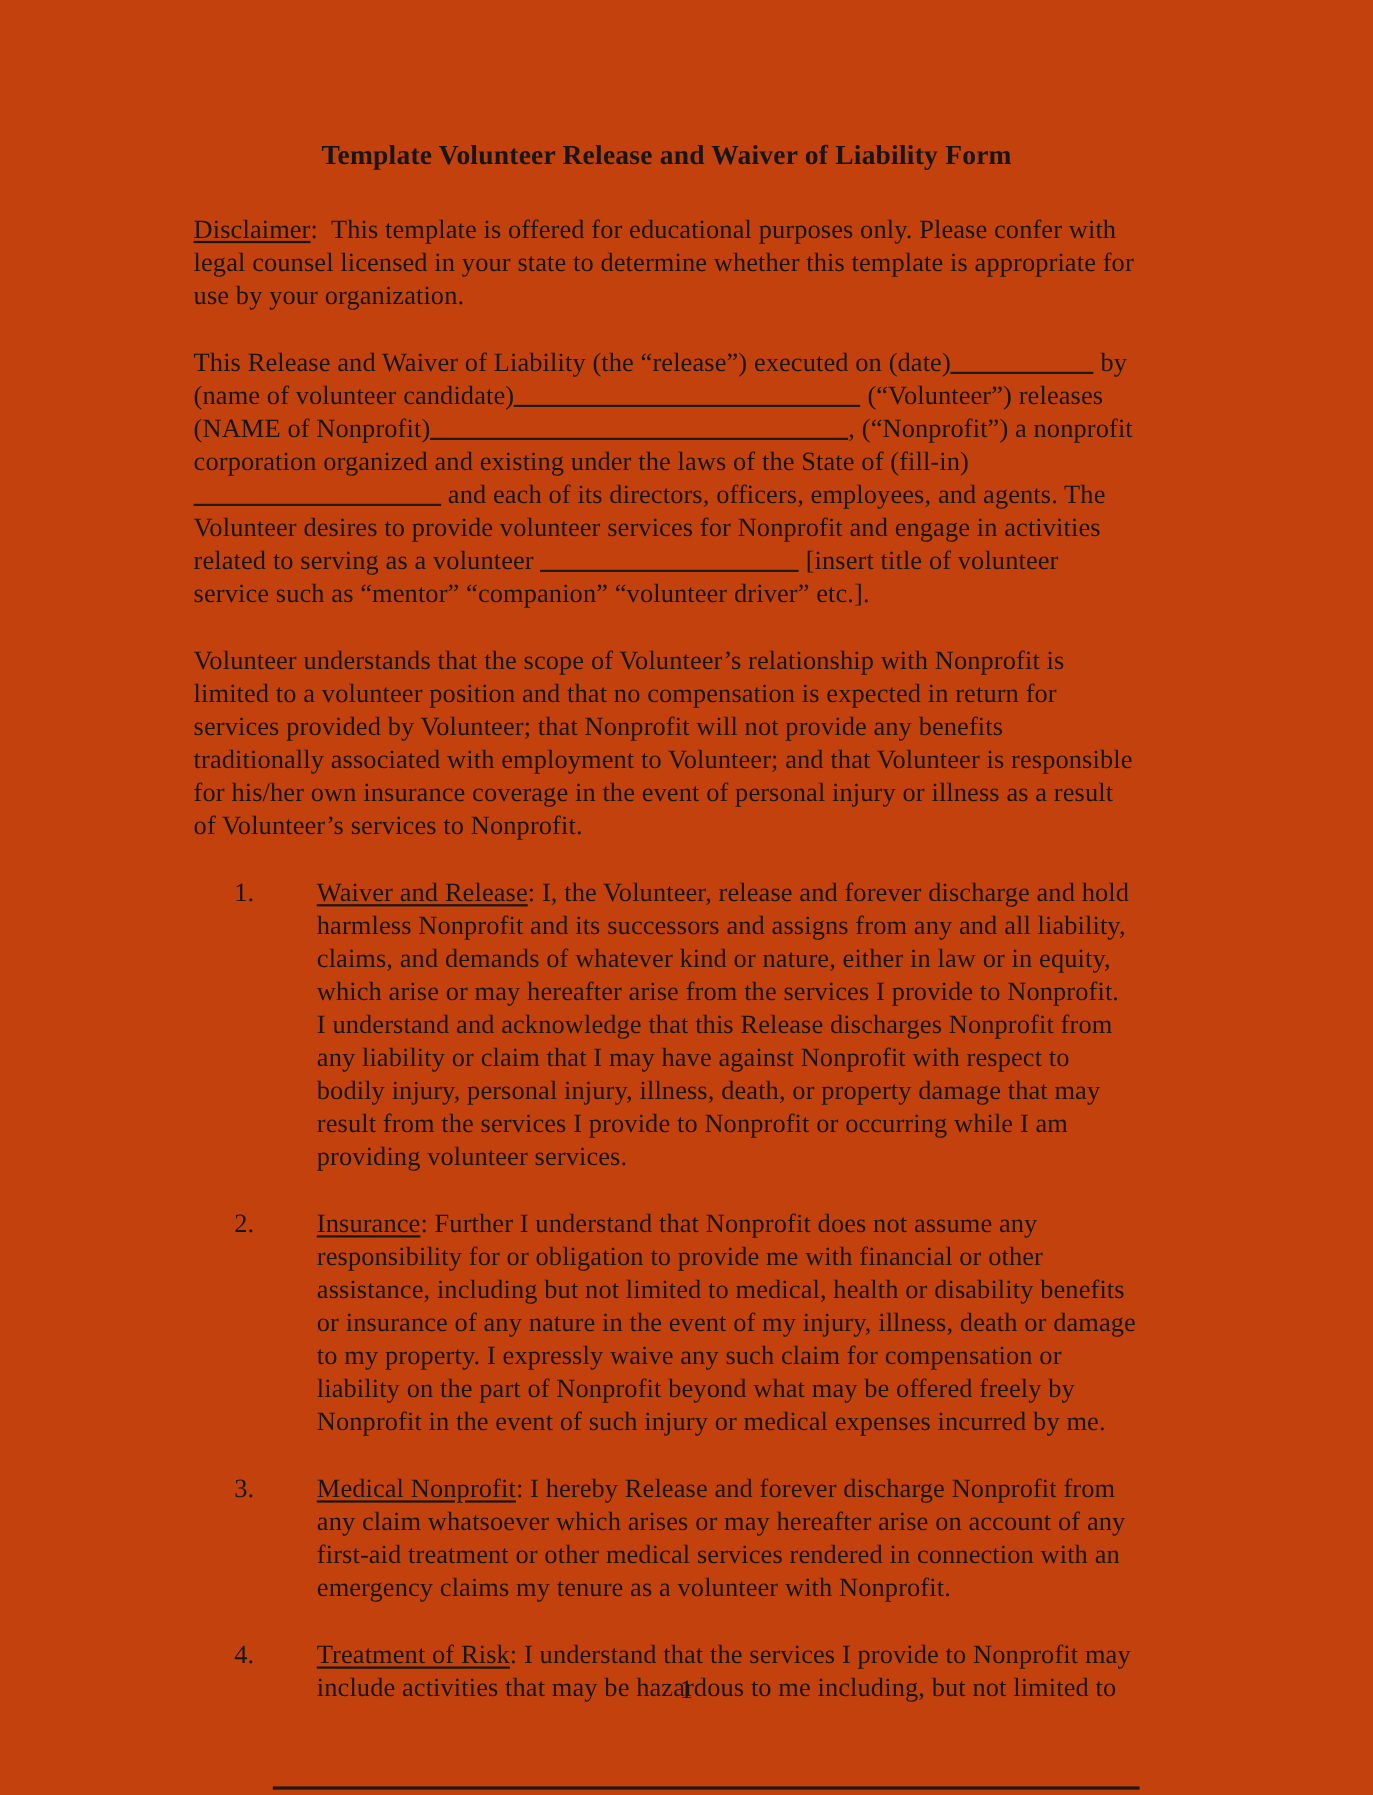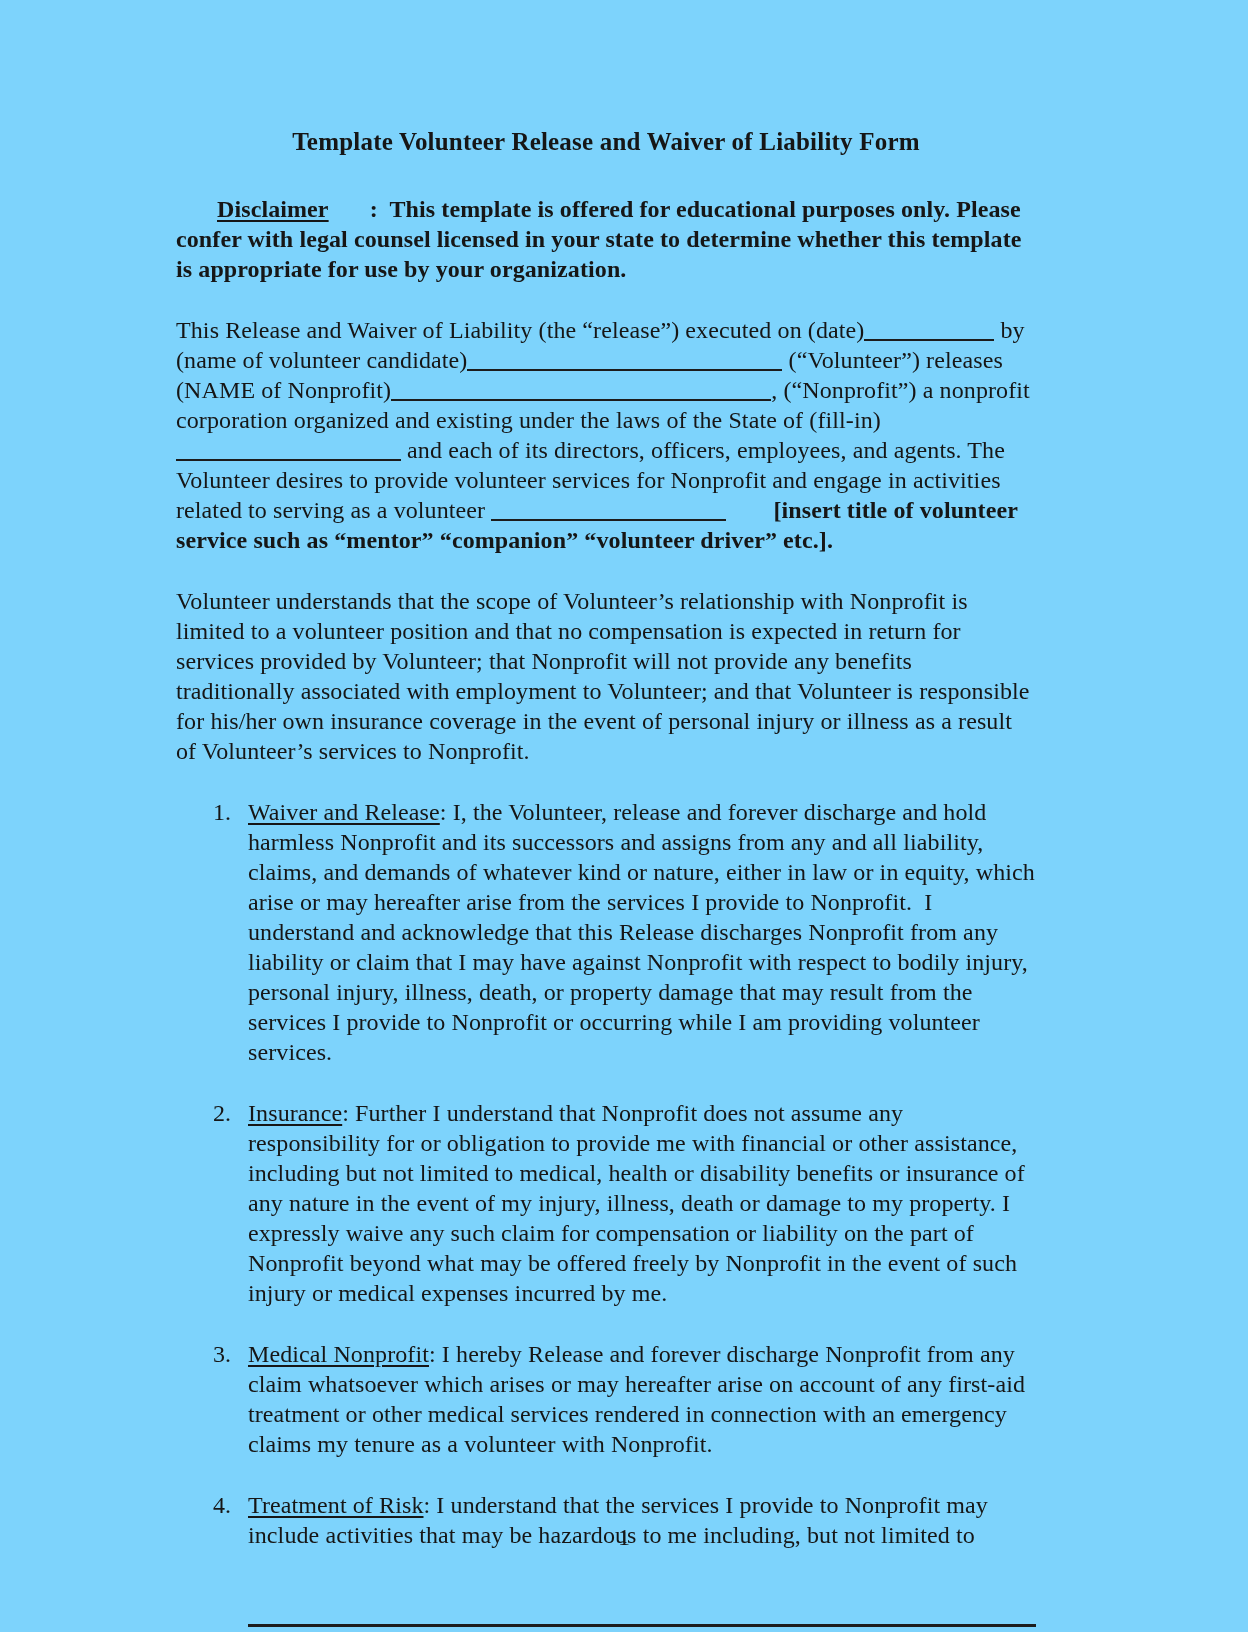--- a/index.html
+++ b/index.html
@@ -3,21 +3,21 @@
 <meta charset="utf-8">
 <style>
   * { margin: 0; padding: 0; box-sizing: border-box; }
   html, body { background: #e8e8e8; }
   body { font-family: "Liberation Serif", "DejaVu Serif", serif; }
   .page {
     position: relative;
     width: 1248px;
     height: 1632px;
     margin: 0 auto;
-    background: #7dd3fc;
+    background: #c2410c;
     color: #161616;
     overflow: hidden;
   }
   .content {
     position: absolute;
     top: 126px;
     left: 176px;
     width: 860px;
   }
   .doc-title {
@@ -39,22 +39,22 @@
     font-size: 24px;
     line-height: 30px;
     margin-bottom: 31px;
     padding-left: 37px;
     letter-spacing: 0.1px;
   }
   .list-num {
     flex: none;
     width: 35px;
   }
-  .list-body { flex: 1; }
-  .bold { font-weight: bold; margin-left: 41px; }
+  .list-body { flex: 1; margin-left: 40px; }
+  .bold { font-weight: normal; }
   .ul { text-decoration: underline; text-decoration-thickness: 2px; text-underline-offset: 3px; }
   .blank {
     display: inline-block;
     height: 0.95em;
     border-bottom: 2px solid #1c1c1c;
     vertical-align: -3px;
   }
   .fill-block {
     margin-top: 74px;
     margin-left: 72px;

